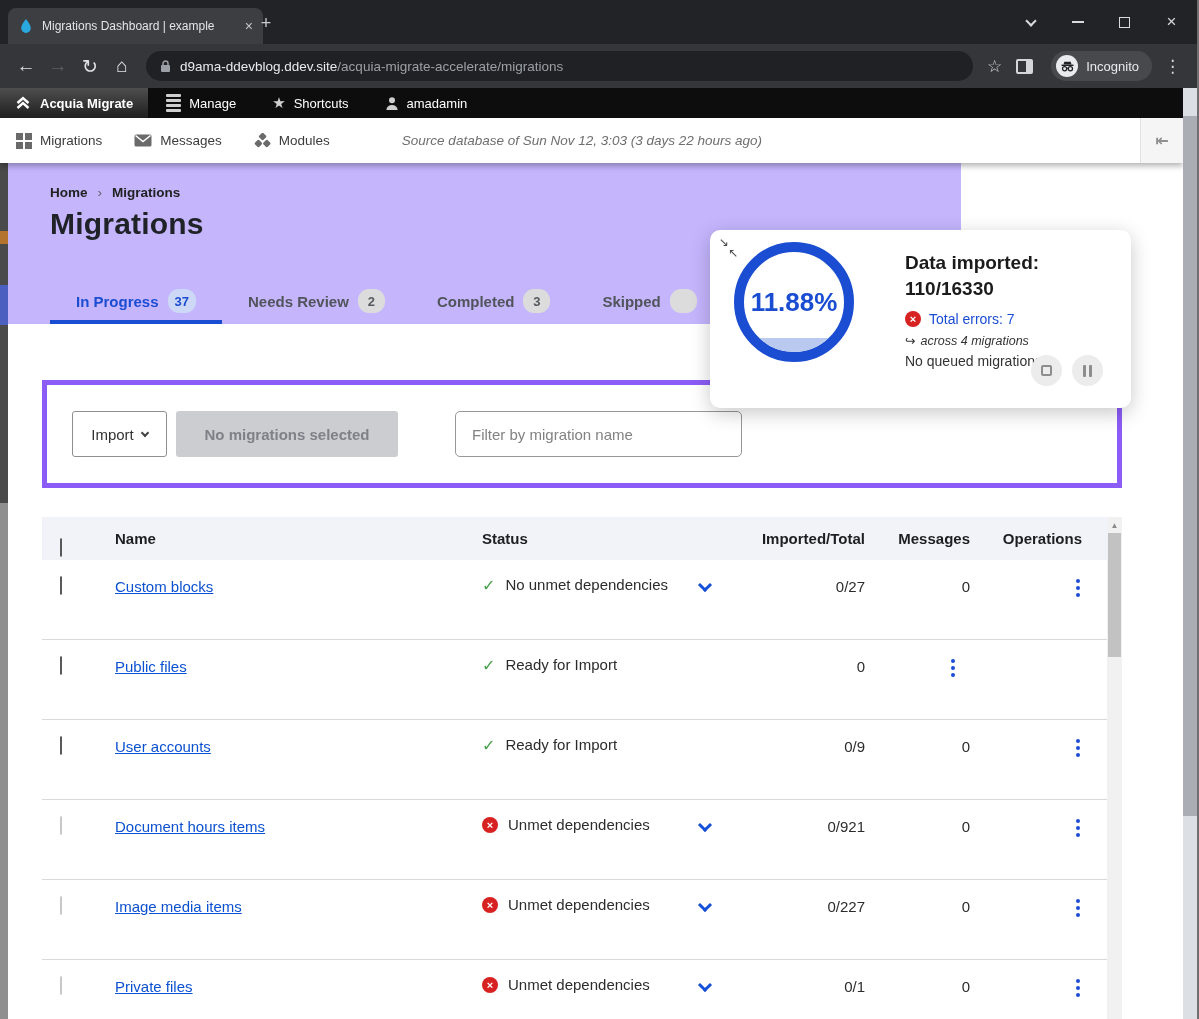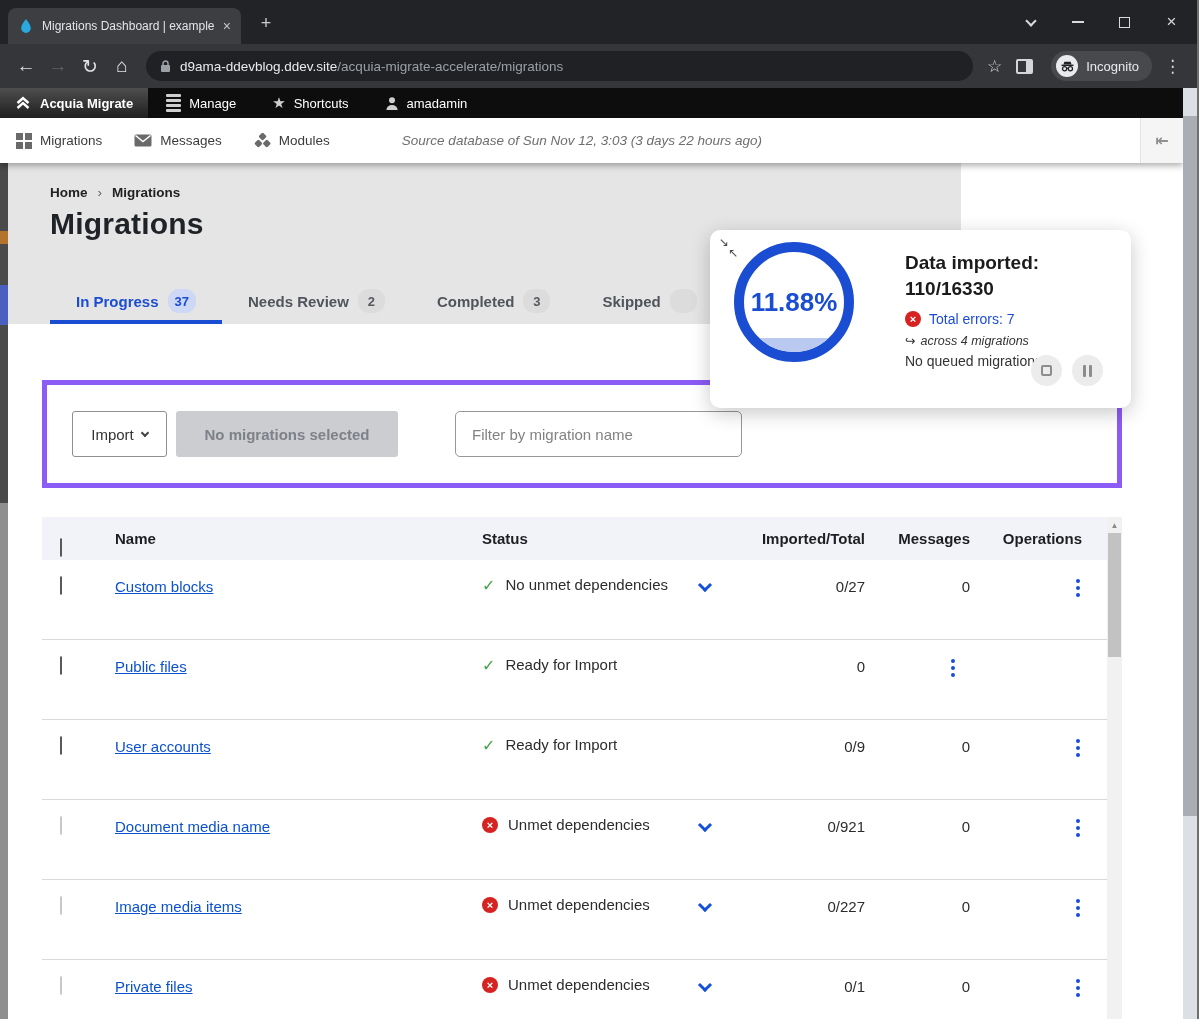--- a/index.html
+++ b/index.html
@@ -2,21 +2,21 @@
 <html><head>
 <meta charset="utf-8">
 <style>
   * { margin:0; padding:0; box-sizing:border-box; }
   html,body { width:1199px; height:1019px; overflow:hidden; background:#fff;
     font-family:"Liberation Sans","DejaVu Sans",sans-serif; }
   #app { position:relative; width:1199px; height:1019px; overflow:hidden; background:#fff; }
 
   
   .tabstrip { position:absolute; top:0; left:0; right:0; height:44px; background:#222327; }
-  .btab { position:absolute; left:8px; top:8px; width:233px; height:36px; background:#3c3e42;
+  .btab { position:absolute; left:8px; top:8px; width:255px; height:36px; background:#3c3e42;
     border-radius:8px 8px 0 0; display:flex; align-items:center; padding:0 10px; gap:8px; }
   .favicon { width:16px; height:16px; flex:0 0 16px; }
   .tab-title { flex:1; font-size:12px; color:#e2e4e8; white-space:nowrap; overflow:hidden; }
   .tab-close { color:#c3c7cc; font-size:14px; line-height:14px; }
   .newtab { position:absolute; left:254px; top:11px; width:24px; height:24px; color:#c7cace;
     font-size:18px; line-height:24px; text-align:center; }
   .winctl { position:absolute; right:4px; top:0; height:44px; display:flex; align-items:center; }
   .wc { width:47px; height:44px; display:flex; align-items:center; justify-content:center; color:#d8dadd; }
   .chev { display:inline-block; width:8px; height:8px; border-right:2px solid currentColor;
     border-bottom:2px solid currentColor; transform:rotate(45deg); }
@@ -61,21 +61,21 @@
     border-left:1px solid #e2e2e2; display:flex; align-items:center; justify-content:center;
     color:#8f8f8f; font-size:16px; font-weight:700; }
 
   
   .page { position:absolute; top:163px; left:0; width:1183px; height:856px; background:#fff; }
   .left-strip { position:absolute; left:0; top:0; width:8px; height:100%; background:#8f8f8f; }
   .left-strip .s1 { position:absolute; left:0; top:0; width:8px; height:340px; background:#4a4a4a; }
   .left-strip .s2 { position:absolute; left:0; top:68px; width:8px; height:13px; background:#b5742e; }
   .left-strip .s3 { position:absolute; left:0; top:122px; width:8px; height:40px; background:#4a5fc0; }
 
-  .hero { position:absolute; left:8px; top:0; width:953px; height:161px; background:#e5e5e5; }
+  .hero { position:absolute; left:8px; top:0; width:953px; height:161px; background:#c4b5fd; }
   .breadcrumb { position:absolute; left:42px; top:22px; font-size:13.5px; font-weight:700;
     color:#222; display:flex; gap:10px; align-items:center; }
   .bc-sep { color:#5f6368; font-weight:400; }
   .h1 { position:absolute; left:42px; top:44px; font-size:30px; font-weight:800; color:#1f2226; letter-spacing:.2px; }
 
   .tabs { position:absolute; left:42px; bottom:0; display:flex; }
   .tab { position:relative; display:flex; align-items:center; gap:9px; padding:0 26px; height:46px;
     font-size:15px; font-weight:700; color:#50545b; }
   .pill { min-width:27px; height:22px; border-radius:11px; background:#dcdcdc; color:#55595f;
     display:flex; align-items:center; justify-content:center; font-size:13px; padding:12px 7px; }
@@ -378,21 +378,21 @@
     <div class="cell-ops">
               <span class="kebab">
                 <i></i>
                 <i></i>
                 <i></i>
               </span>
             </div>
   </div>
           <div class="trow drow">
     <div class="cell-check"><span class="checkbox disabled"></span></div>
-    <div class="cell-name"><span class="mlink">Document media name</span></div>
+    <div class="cell-name"><span class="mlink">Document hours items</span></div>
     <div class="cell-status error">
 
       <span class="err-icon">×</span>
       <span>Unmet dependencies</span>
       <i class="status-chev"></i>
     </div>
     <div class="cell-imp">0/921</div>
     <div class="cell-msg">0</div>
     <div class="cell-ops">
               <span class="kebab">

